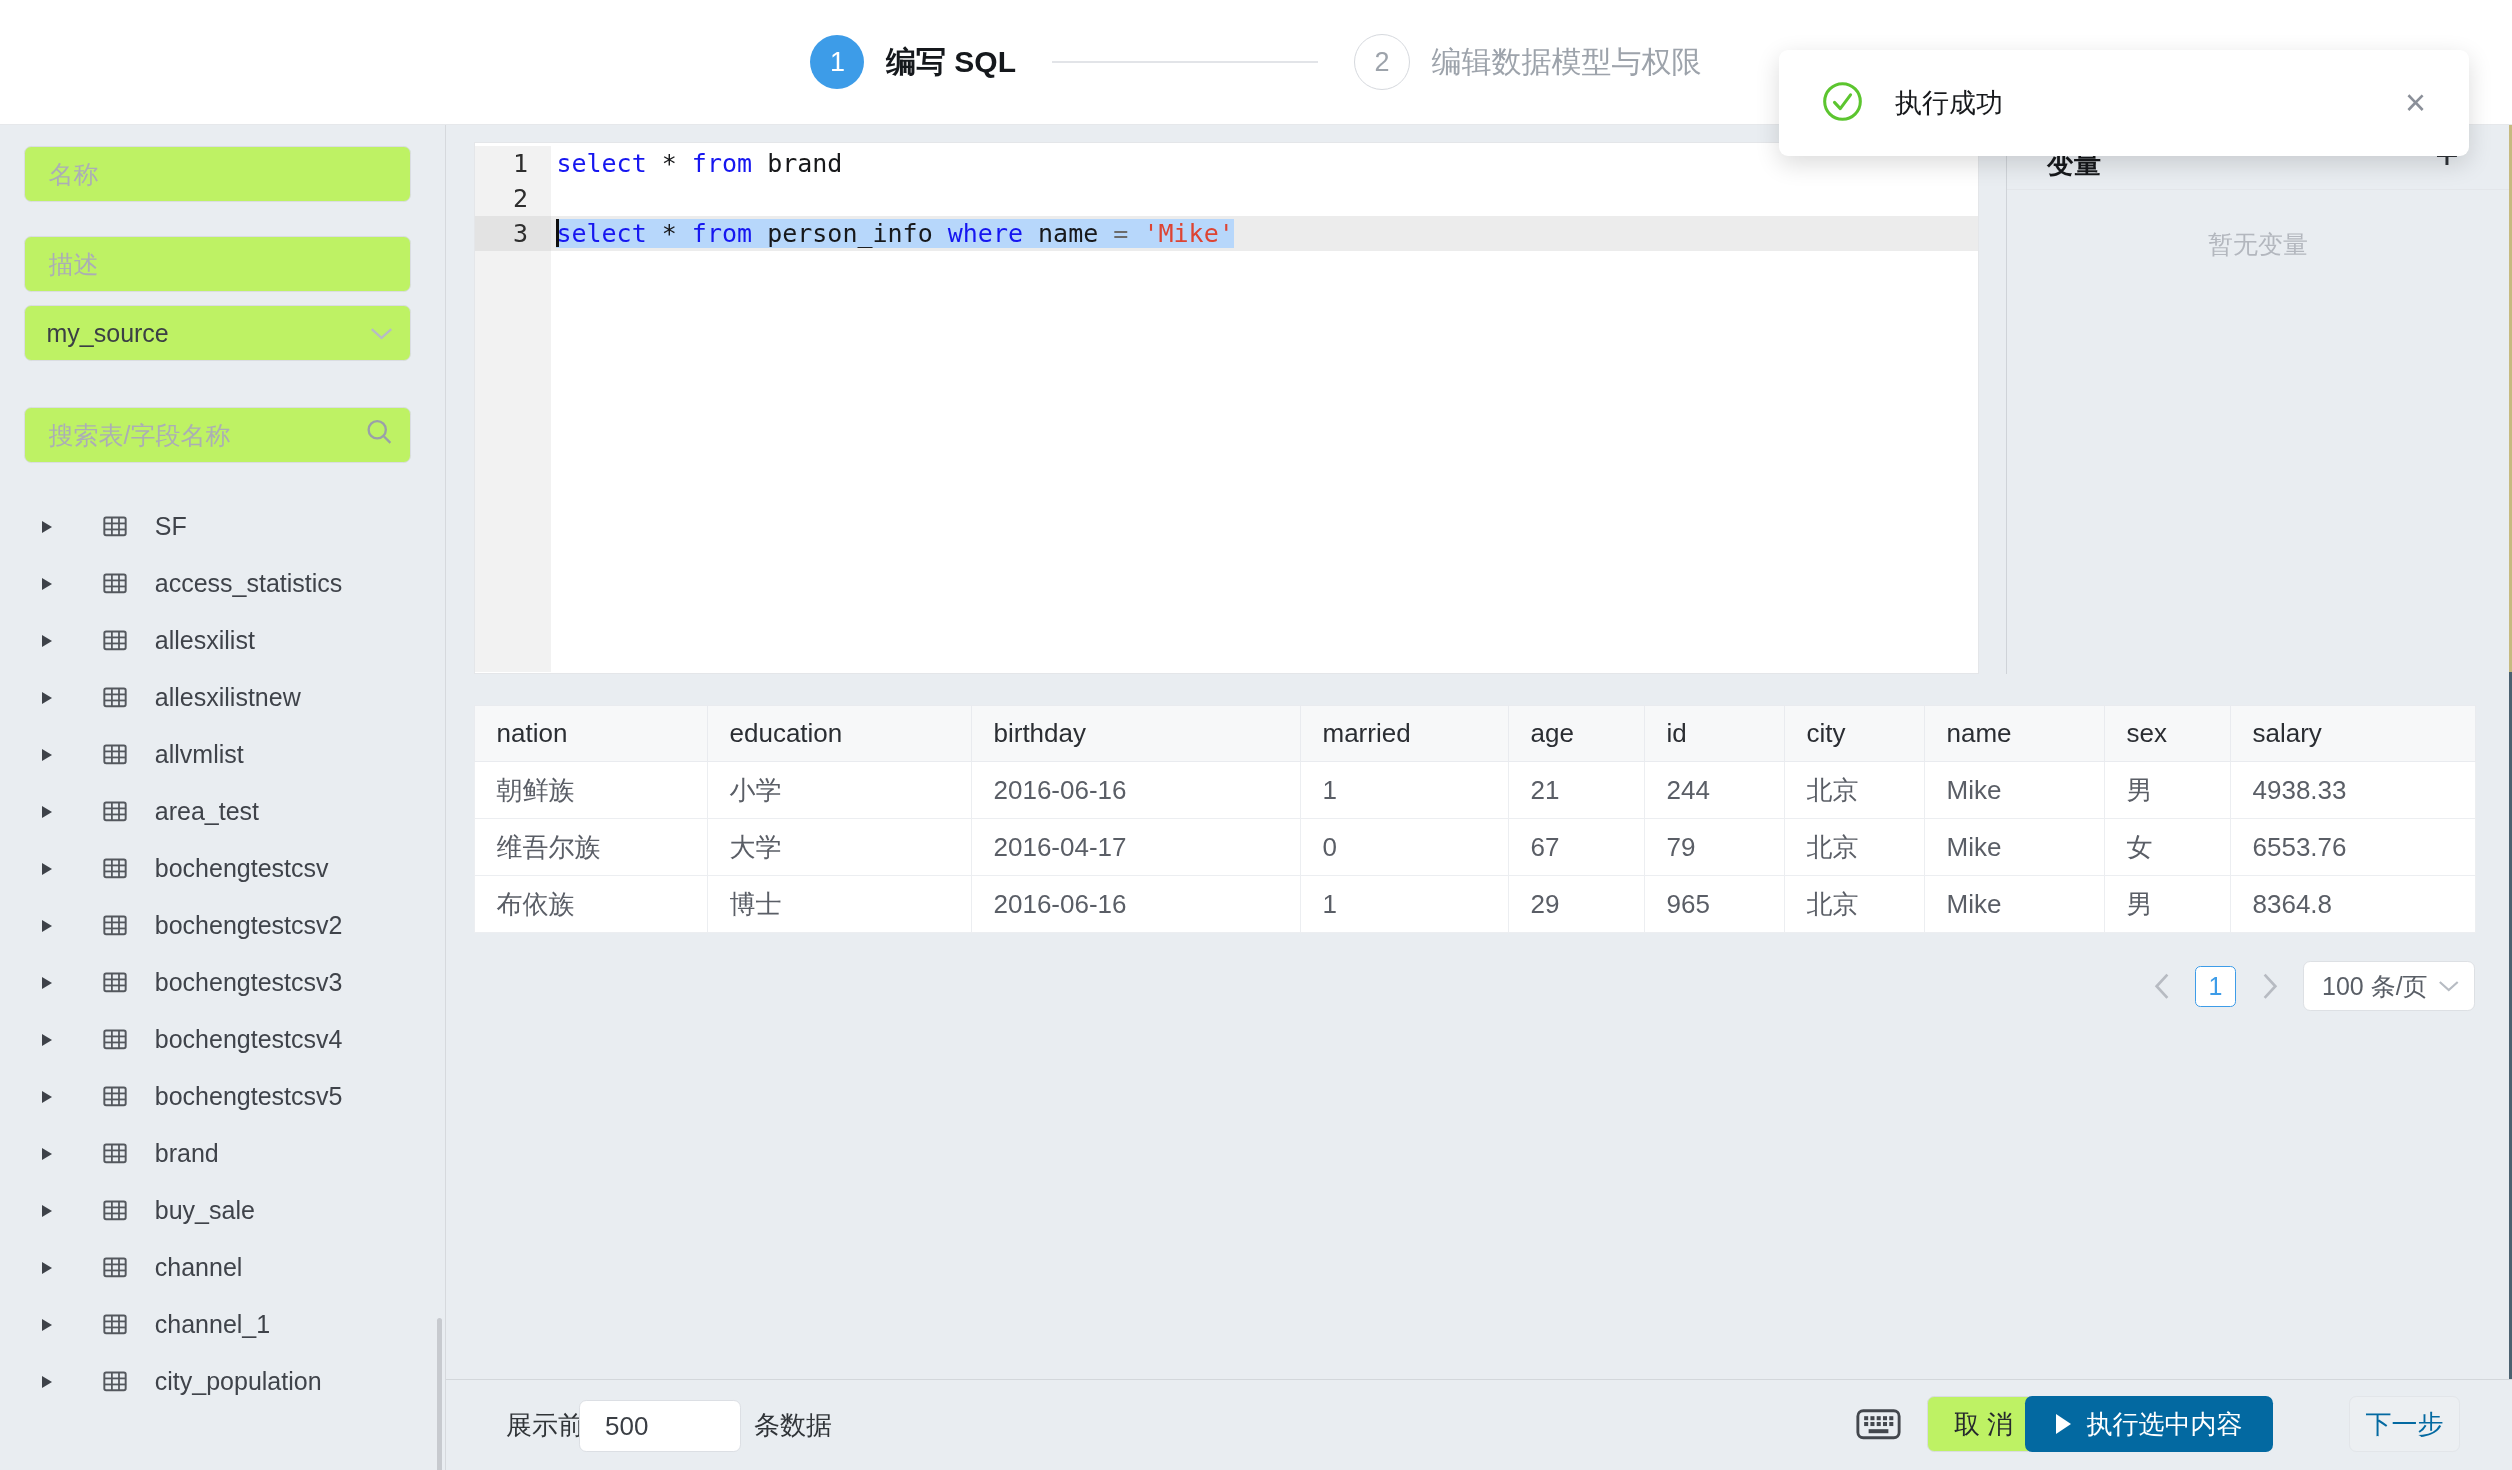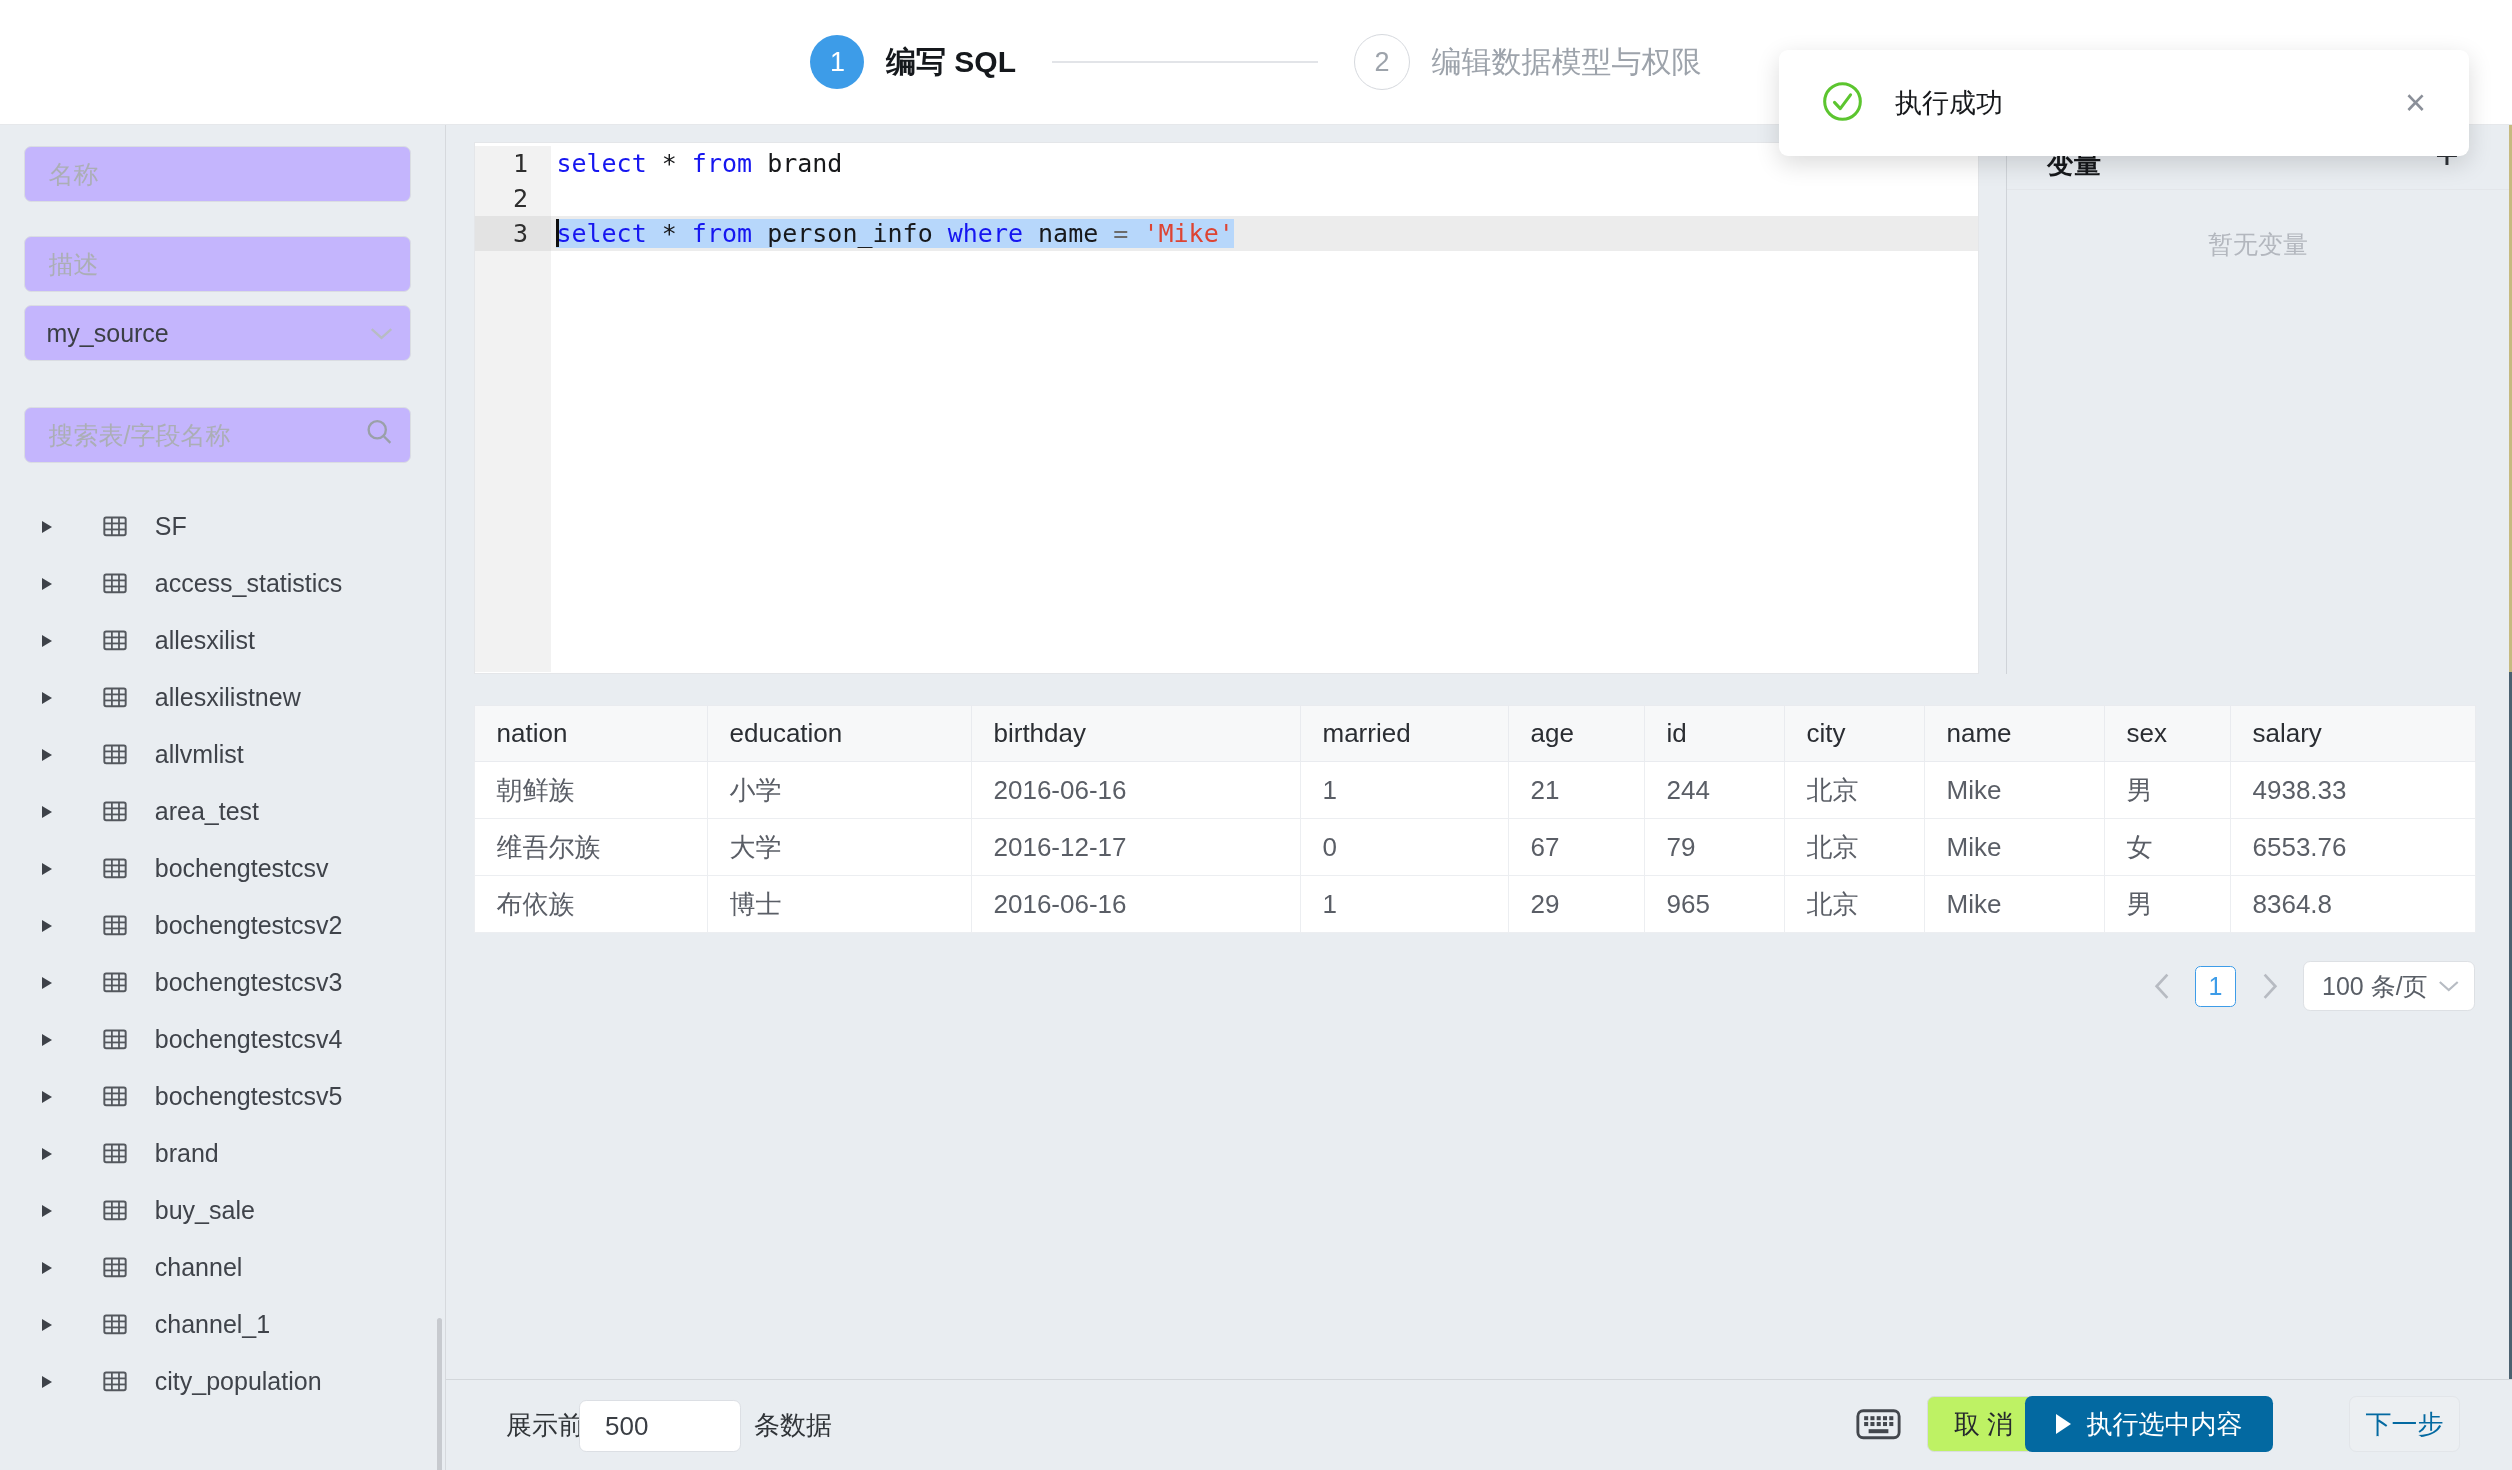--- a/index.html
+++ b/index.html
@@ -22,21 +22,21 @@
 
   
   .toast{position:absolute;left:1779px;top:50px;width:690px;height:106px;background:#fff;border-radius:9px;
          box-shadow:0 7.2px 25px rgba(0,0,0,0.14);display:flex;align-items:center;padding:0 43px;z-index:50;box-sizing:border-box;}
   .toast-msg{font-size:27px;color:#17191c;margin-left:32px;flex:1;}
   .toast-close{font-size:36px;color:#8b9099;line-height:1;cursor:default;font-weight:300;}
 
   
   .sidebar{position:absolute;left:0;top:124px;width:446px;height:1347px;background:#e9edf1;
            border-right:1.8px solid #d6d9dd;box-sizing:border-box;overflow:hidden;z-index:2;}
-  .side-input{position:absolute;left:24px;width:387px;height:56px;background:#c4b5fd;border:1.8px solid #dadde2;
+  .side-input{position:absolute;left:24px;width:387px;height:56px;background:#bef264;border:1.8px solid #dadde2;
               border-radius:7.2px;box-sizing:border-box;font-size:25px;color:#3b3f45;padding:0 21.5px;
               font-family:"Liberation Sans",sans-serif;display:flex;align-items:center;}
   .side-input input{border:none;outline:none;width:100%;font-size:25px;color:#3b3f45;background:transparent;
                     font-family:"Liberation Sans",sans-serif;}
   .side-input input::placeholder{color:#abaeb5;}
   .icon-right{position:absolute;right:16px;top:50%;transform:translateY(-50%);}
   .tree{position:absolute;left:0;top:374px;width:100%;}
   .tree-item{display:flex;align-items:center;height:57px;padding-left:42px;cursor:pointer;gap:17px;}
   .caret{width:0;height:0;border-left:10.8px solid #3e4249;border-top:6.3px solid transparent;
          border-bottom:6.3px solid transparent;margin-right:34px;flex:none;}
@@ -400,21 +400,21 @@
             <td>21</td>
             <td>244</td>
             <td>北京</td>
             <td>Mike</td>
             <td>男</td>
             <td>4938.33</td>
           </tr>
           <tr>
             <td>维吾尔族</td>
             <td>大学</td>
-            <td>2016-12-17</td>
+            <td>2016-04-17</td>
             <td>0</td>
             <td>67</td>
             <td>79</td>
             <td>北京</td>
             <td>Mike</td>
             <td>女</td>
             <td>6553.76</td>
           </tr>
           <tr>
             <td>布依族</td>

